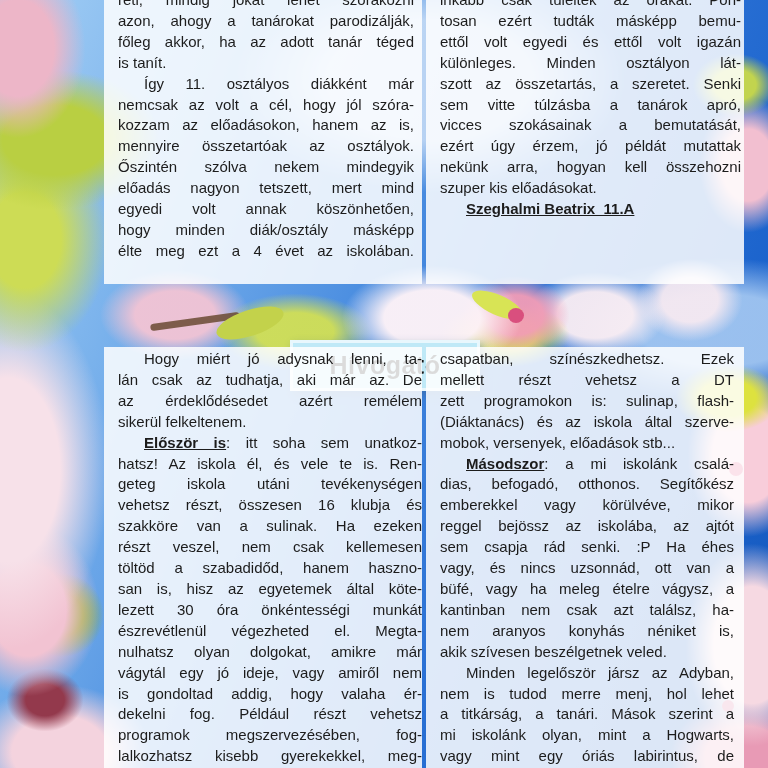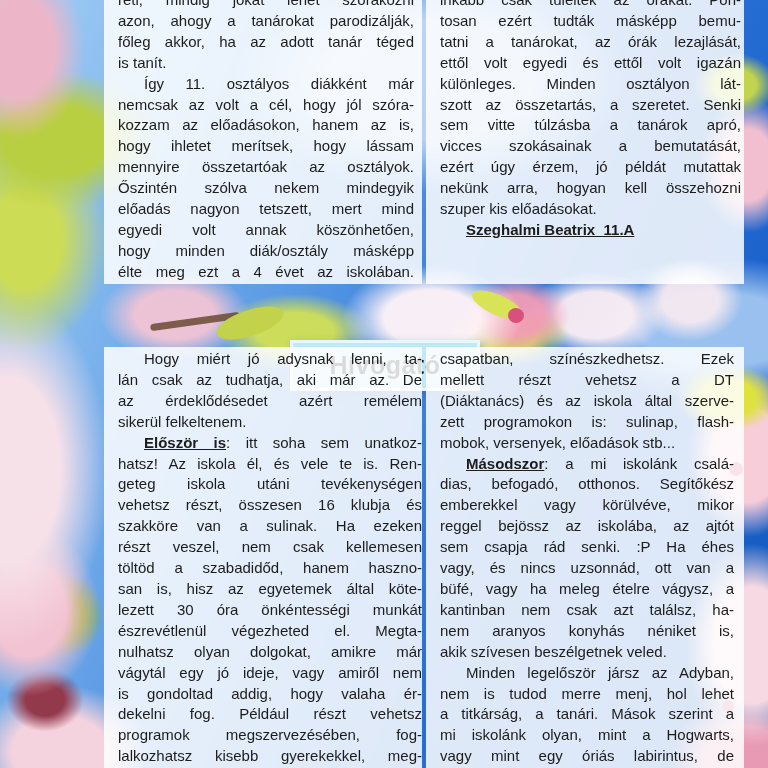--- a/index.html
+++ b/index.html
@@ -93,35 +93,33 @@
 
   <div class="panel panel-tl">
     <div class="clip-up">
         <div class="line"><span>reti, mindig jókat lehet szórakozni</span></div>
         <div class="line"><span>azon, ahogy a tanárokat parodizálják,</span></div>
         <div class="line"><span>főleg akkor, ha az adott tanár téged</span></div>
         <div class="line last"><span>is tanít.</span></div>
         <div class="line indent"><span>Így 11. osztályos diákként már</span></div>
         <div class="line"><span>nemcsak az volt a cél, hogy jól szóra-</span></div>
         <div class="line"><span>kozzam az előadásokon, hanem az is,</span></div>
-        <div class="line"><span>hogy ihletet merítsek, hogy lássam</span></div>
         <div class="line"><span>mennyire összetartóak az osztályok.</span></div>
         <div class="line"><span>Őszintén szólva nekem mindegyik</span></div>
         <div class="line"><span>előadás nagyon tetszett, mert mind</span></div>
         <div class="line"><span>egyedi volt annak köszönhetően,</span></div>
         <div class="line"><span>hogy minden diák/osztály másképp</span></div>
         <div class="line"><span>élte meg ezt a 4 évet az iskolában.</span></div>
       </div>
   </div>
 
   <div class="panel panel-tr">
     <div class="clip-up">
         <div class="line"><span>inkább csak túlélték az órákat. Pon-</span></div>
         <div class="line"><span>tosan ezért tudták másképp bemu-</span></div>
-        <div class="line"><span>tatni a tanárokat, az órák lezajlását,</span></div>
         <div class="line"><span>ettől volt egyedi és ettől volt igazán</span></div>
         <div class="line"><span>különleges. Minden osztályon lát-</span></div>
         <div class="line"><span>szott az összetartás, a szeretet. Senki</span></div>
         <div class="line"><span>sem vitte túlzásba a tanárok apró,</span></div>
         <div class="line"><span>vicces szokásainak a bemutatását,</span></div>
         <div class="line"><span>ezért úgy érzem, jó példát mutattak</span></div>
         <div class="line"><span>nekünk arra, hogyan kell összehozni</span></div>
         <div class="line last"><span>szuper kis előadásokat.</span></div>
         <div class="line indent last"><b>Szeghalmi Beatrix &nbsp;11.A</b></div>
       </div>
@@ -153,22 +151,22 @@
         <div class="line"><span>dekelni fog. Például részt vehetsz</span></div>
         <div class="line"><span>programok megszervezésében, fog-</span></div>
         <div class="line"><span>lalkozhatsz kisebb gyerekekkel, meg-</span></div>
       </div>
   </div>
 
   <div class="panel panel-br">
     <div>
         <div class="line"><span>csapatban, színészkedhetsz. Ezek</span></div>
         <div class="line"><span>mellett részt vehetsz a DT</span></div>
+        <div class="line"><span>zett programokon is: sulinap, flash-</span></div>
         <div class="line"><span>(Diáktanács) és az iskola által szerve-</span></div>
-        <div class="line"><span>zett programokon is: sulinap, flash-</span></div>
         <div class="line last"><span>mobok, versenyek, előadások stb...</span></div>
         <div class="line indent"><b>Másodszor</b><span>: a mi iskolánk csalá-</span></div>
         <div class="line"><span>dias, befogadó, otthonos. Segítőkész</span></div>
         <div class="line"><span>emberekkel vagy körülvéve, mikor</span></div>
         <div class="line"><span>reggel bejössz az iskolába, az ajtót</span></div>
         <div class="line"><span>sem csapja rád senki. :P Ha éhes</span></div>
         <div class="line"><span>vagy, és nincs uzsonnád, ott van a</span></div>
         <div class="line"><span>büfé, vagy ha meleg ételre vágysz, a</span></div>
         <div class="line"><span>kantinban nem csak azt találsz, ha-</span></div>
         <div class="line"><span>nem aranyos konyhás néniket is,</span></div>

